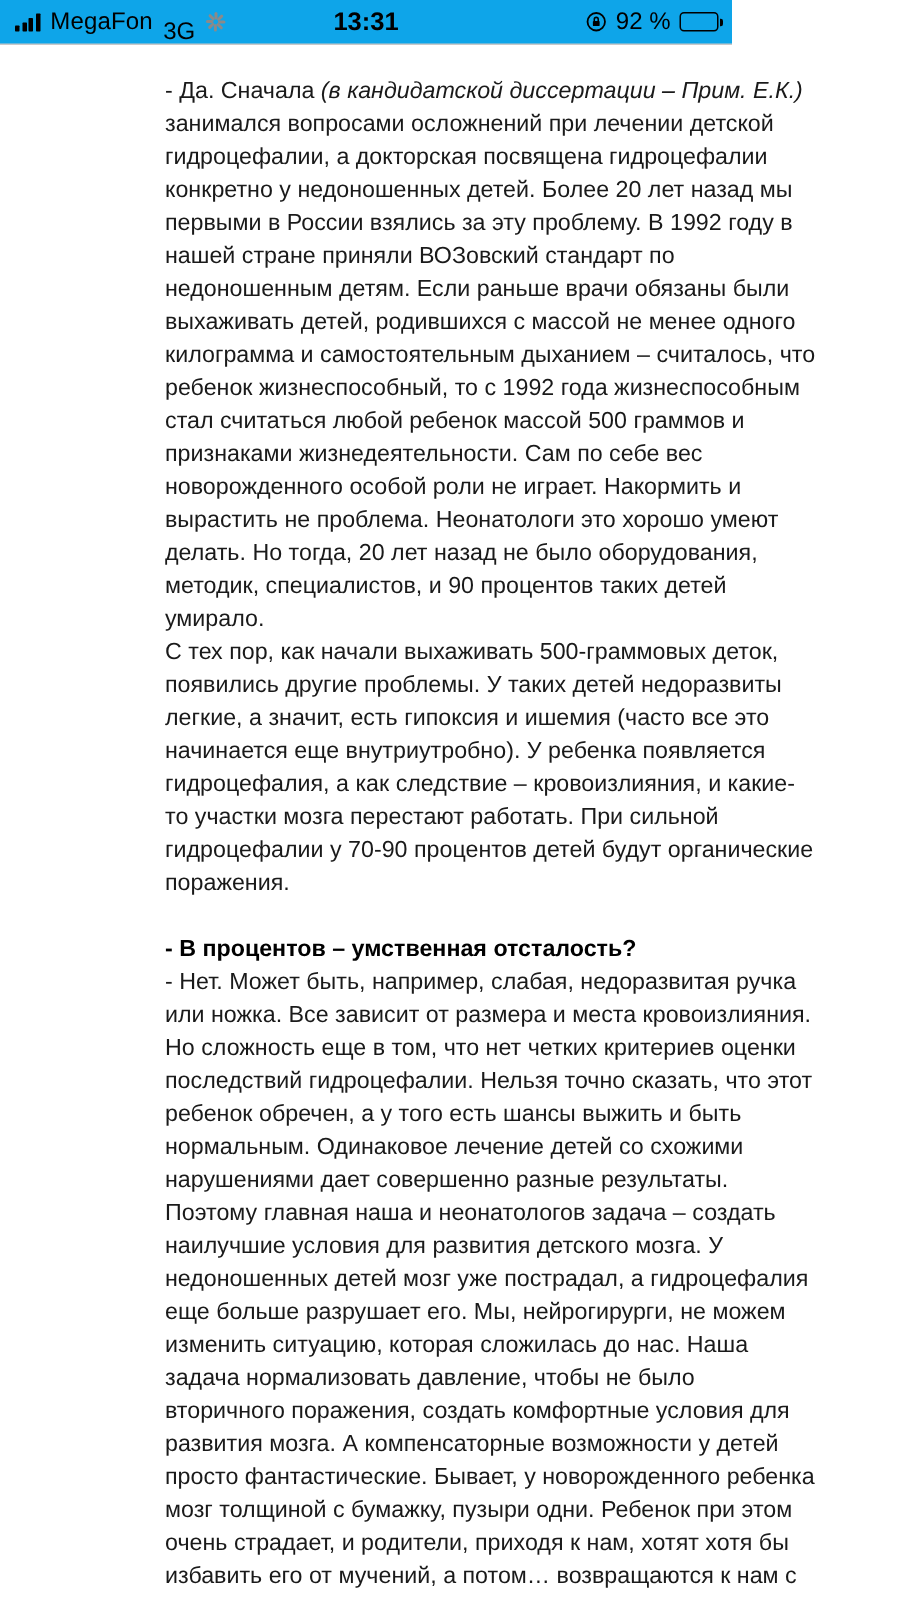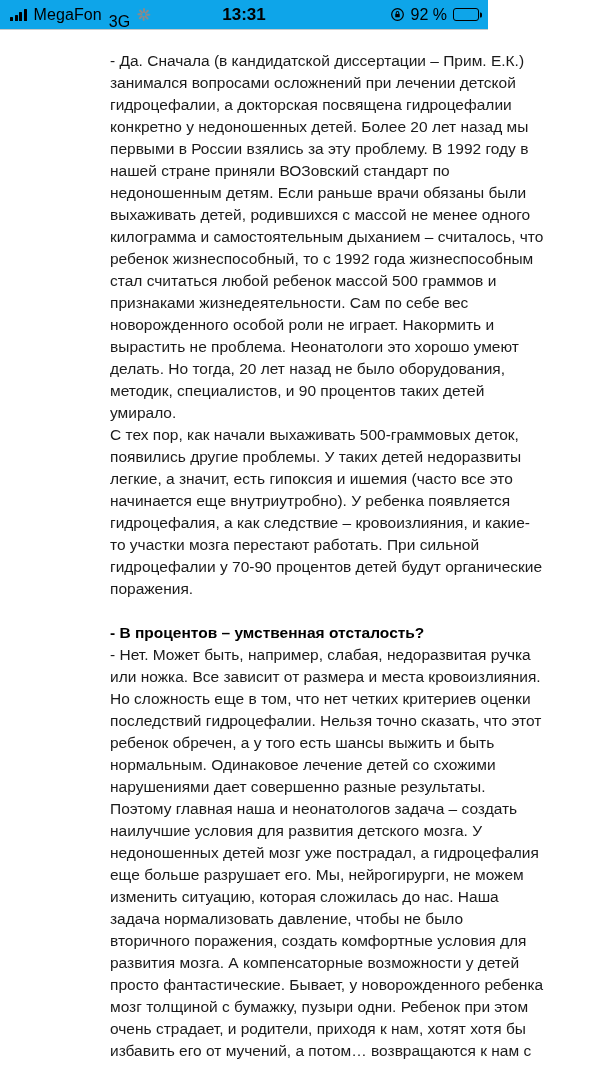--- a/index.html
+++ b/index.html
@@ -166,20 +166,21 @@
     margin: 0;
   }
   .q-heading {
     font-weight: bold;
     color: #000;
   }
   .para-gap {
     height: 22px;
   }
   .italic-note {
+    font-style: italic;
   }
 </style>
 </head>
 <body>
 
 <div class="browser-chrome">
 
   <div class="status-bar">
     <div class="status-left">
       <span class="signal-bars">

